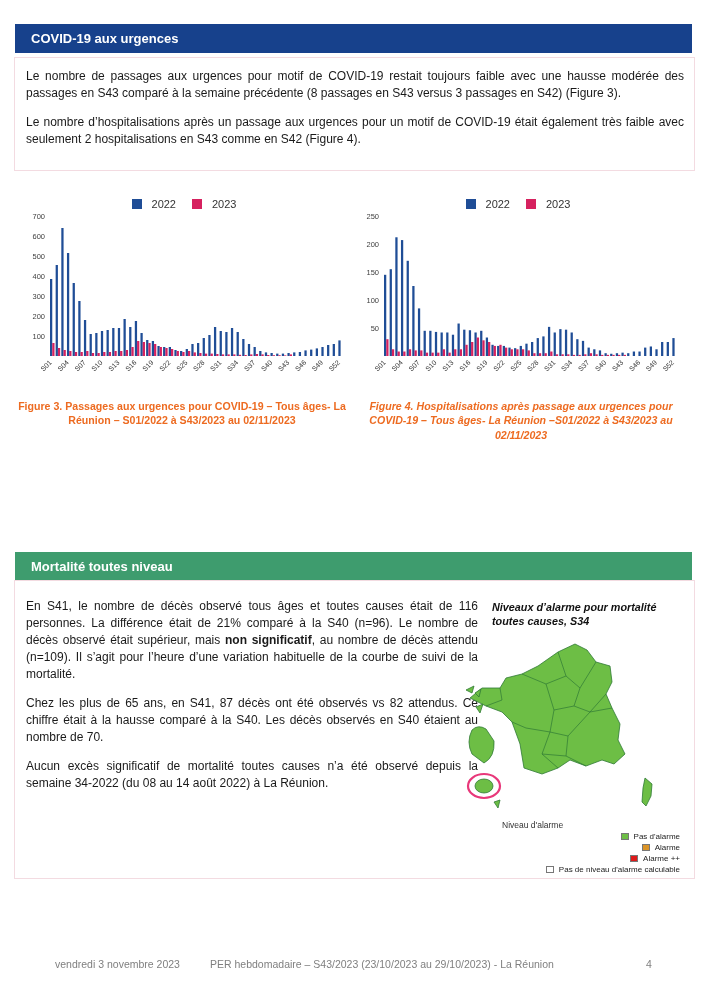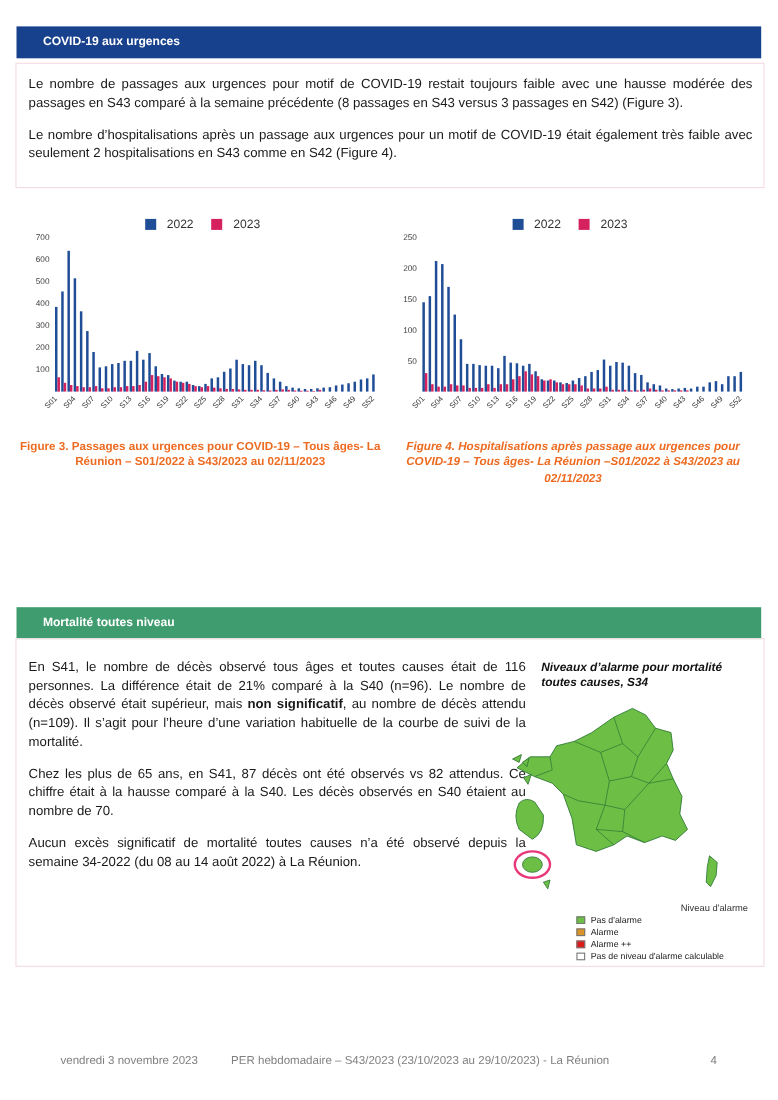--- a/index.html
+++ b/index.html
@@ -1,19 +1,19 @@
 <!DOCTYPE html>
 <html><head>
 <meta charset="utf-8">
 <style>
   html,body{margin:0;padding:0;background:#fff;}
   .page{position:relative;width:707px;height:1000px;background:#ffffff;
         font-family:"Liberation Sans",sans-serif;color:#1a1a1a;overflow:hidden;}
   .section-bar{position:absolute;height:29px;box-sizing:border-box;color:#fff;
-        font-weight:bold;font-size:11px;line-height:29px;padding-left:24px;}
+        font-weight:bold;font-size:13px;line-height:29px;padding-left:16px;}
   .bar-covid{left:15px;top:24px;width:677px;background:#17418C;}
   .bar-mort{left:15px;top:552px;width:677px;background:#3E9C6E;}
   .faint-box{position:absolute;border:1px solid #f3dbe1;}
   .box-covid{left:14px;top:57px;width:679px;height:112px;}
   .box-mort{left:14px;top:580px;width:679px;height:297px;}
   .body-text{position:absolute;font-size:12px;line-height:1.42;text-align:justify;}
   .covid-text{left:26px;top:68px;width:658px;}
   .mort-text{left:26px;top:598px;width:452px;}
   .body-text p{margin:0 0 12px 0;}
   .chart{position:absolute;width:332px;}
@@ -25,23 +25,23 @@
   .sw{display:inline-block;width:10px;height:10px;}
   svg text{font-family:"Liberation Sans",sans-serif;}
   .caption{position:absolute;font-size:10.6px;font-weight:bold;color:#ED6B21;
         text-align:center;line-height:1.35;}
   .cap-3{left:18px;top:399px;width:328px;}
   .cap-4{left:352px;top:399px;width:338px;font-style:italic;}
   .map-panel{position:absolute;left:462px;top:600px;width:218px;}
   .map-title{margin-left:30px;width:182px;font-size:10.8px;font-weight:bold;
         font-style:italic;line-height:1.3;color:#111;}
   .map-svg{display:block;margin-top:8px;}
-  .map-legend-title{text-align:right;font-size:8.5px;color:#333;margin:2px 0 2px 40px;}
+  .map-legend-title{text-align:left;font-size:8.5px;color:#333;margin:2px 0 2px 40px;}
   .map-legend{margin-left:62px;font-size:8px;color:#222;}
-  .map-legend .row{display:flex;align-items:center;gap:5px;margin-bottom:2px;}
+  .map-legend .row{display:flex;align-items:center;gap:5px;margin-bottom:2px;justify-content:flex-end;}
   .msw{display:inline-block;width:8px;height:7px;border:1px solid #777;box-sizing:border-box;}
   .footer{position:absolute;top:958px;left:0;width:707px;font-size:10.5px;color:#7f7f7f;}
   .footer span{position:absolute;white-space:nowrap;}
   .f-date{left:55px;}
   .f-report{left:210px;}
   .f-page{left:646px;}
   .bold{font-weight:bold;}
 </style>
 </head>
 <body>

